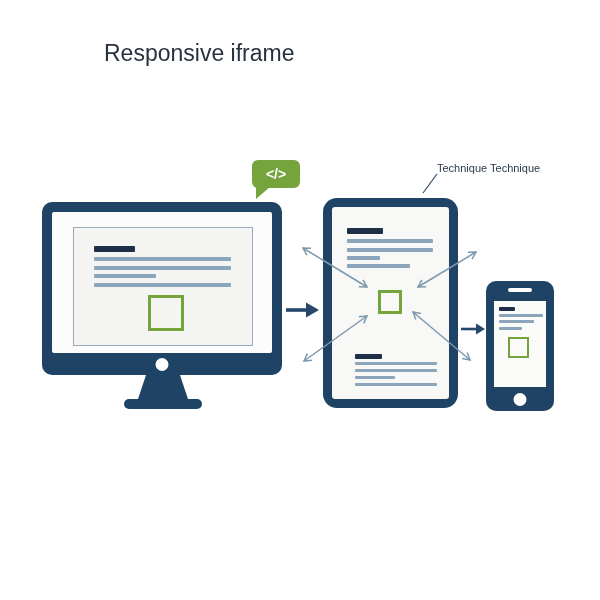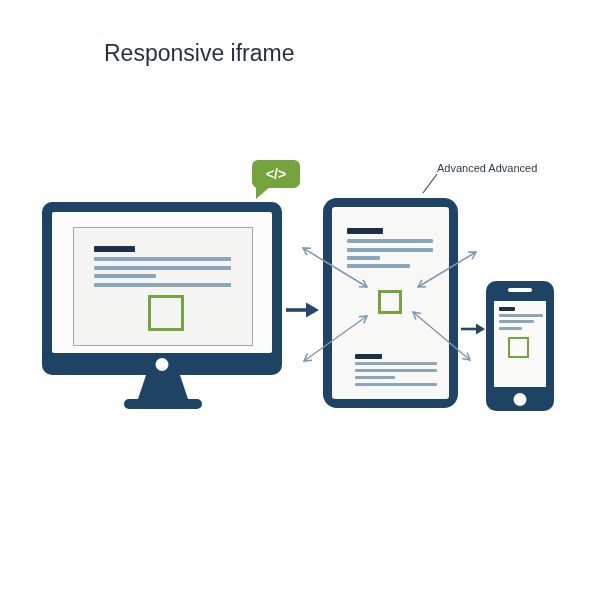--- a/index.html
+++ b/index.html
@@ -93,21 +93,21 @@
       <div class="sk" style="left:15px;top:57px;width:63px;height:4px;"></div>
       <div class="gsq" style="left:46px;top:83px;width:18px;height:18px;"></div>
       <div class="sk dark" style="left:23px;top:147px;width:27px;height:5px;"></div>
       <div class="sk" style="left:23px;top:155px;width:82px;height:3px;"></div>
       <div class="sk" style="left:23px;top:162px;width:82px;height:3px;"></div>
       <div class="sk" style="left:23px;top:169px;width:40px;height:3px;"></div>
       <div class="sk" style="left:23px;top:176px;width:82px;height:3px;"></div>
     </div>
   </div>
 
-  <div class="annotation-label">Advanced Advanced</div>
+  <div class="annotation-label">Technique Technique</div>
 
   <div class="phone">
     <div class="phone-speaker"></div>
     <div class="phone-screen">
       <div class="sk dark" style="left:5px;top:6px;width:16px;height:4px;"></div>
       <div class="sk" style="left:5px;top:13px;width:44px;height:3px;"></div>
       <div class="sk" style="left:5px;top:19px;width:35px;height:3px;"></div>
       <div class="sk" style="left:5px;top:26px;width:23px;height:3px;"></div>
       <div class="gsq" style="left:14px;top:36px;width:17px;height:17px;border-width:2px;"></div>
     </div>

